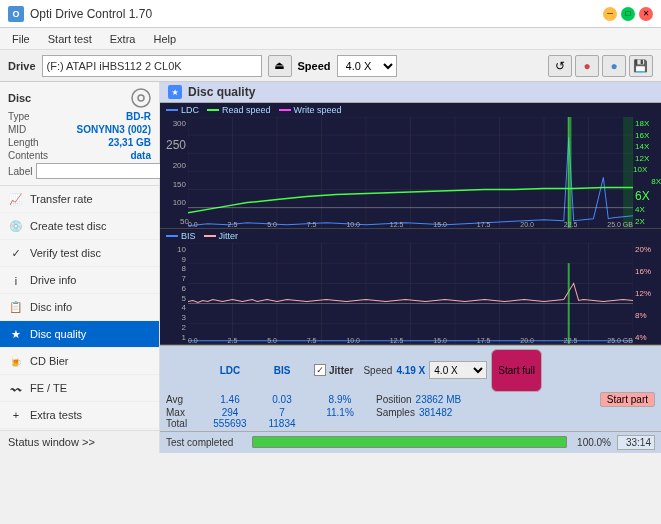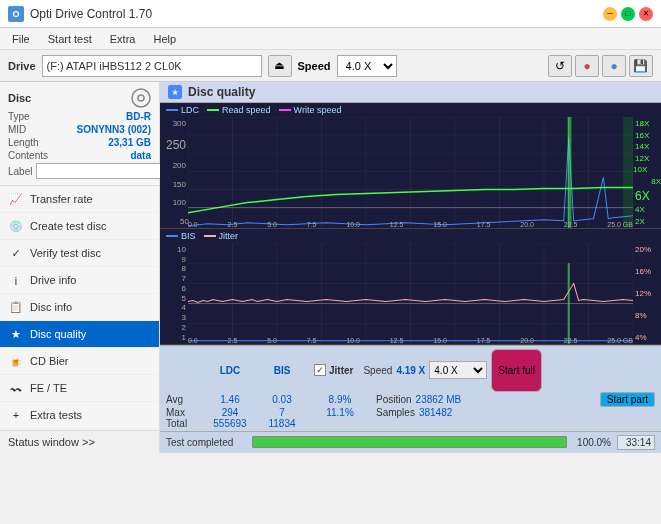--- a/index.html
+++ b/index.html
@@ -57,21 +57,21 @@
     .status-window-btn { padding: 5px 8px; cursor: pointer; font-size: 11px; color: #333; border-top: 1px solid #ddd; background: #f0f0f0; display: flex; align-items: center; gap: 4px; }
     
     
     .right-panel { flex: 1; display: flex; flex-direction: column; background: #2a2a4a; overflow: hidden; }
     
     
     .dq-header { background: #d0d8f0; display: flex; align-items: center; padding: 3px 8px; gap: 6px; border-bottom: 1px solid #aaa; }
     .dq-icon { width: 14px; height: 14px; background: #4488ff; border-radius: 2px; display: flex; align-items: center; justify-content: center; color: white; font-size: 8px; }
     .dq-title { font-weight: bold; font-size: 12px; color: #333; }
     .btn-start-full { background: #be185d; border: 1px solid #aaa; padding: 15px 6px; font-size: 10px; cursor: pointer; border-radius: 6px; white-space: nowrap; }
-    .btn-start-part { background: #0ea5e9; border: 1px solid #aaa; padding: 1px 6px; font-size: 10px; cursor: pointer; border-radius: 2px; white-space: nowrap; text-align: right; }
+    .btn-start-part { background: #fca5a5; border: 1px solid #aaa; padding: 1px 6px; font-size: 10px; cursor: pointer; border-radius: 2px; white-space: nowrap; text-align: right; }
     
     
     .progress-area { background: #c8d4e8; border-top: 1px solid #aaa; display: flex; align-items: center; padding: 2px 6px; gap: 6px; height: 22px; }
     .status-text { font-size: 10px; color: #333; min-width: 80px; }
     .progress-bar-container { flex: 1; height: 12px; background: #aaa; border: 1px solid #888; border-radius: 1px; overflow: hidden; }
     .progress-bar-fill { height: 100%; background: #44cc44; }
     .progress-percent { font-size: 10px; color: #333; min-width: 38px; text-align: right; }
     .time-display { font-size: 10px; color: #333; min-width: 38px; text-align: right; background: #dde8f5; border: 1px solid #aaa; padding: 1px 3px; }
     
     .checkbox-mark { width: 12px; height: 12px; border: 1px solid #888; background: white; display: inline-flex; align-items: center; justify-content: center; font-size: 9px; color: #333; }

